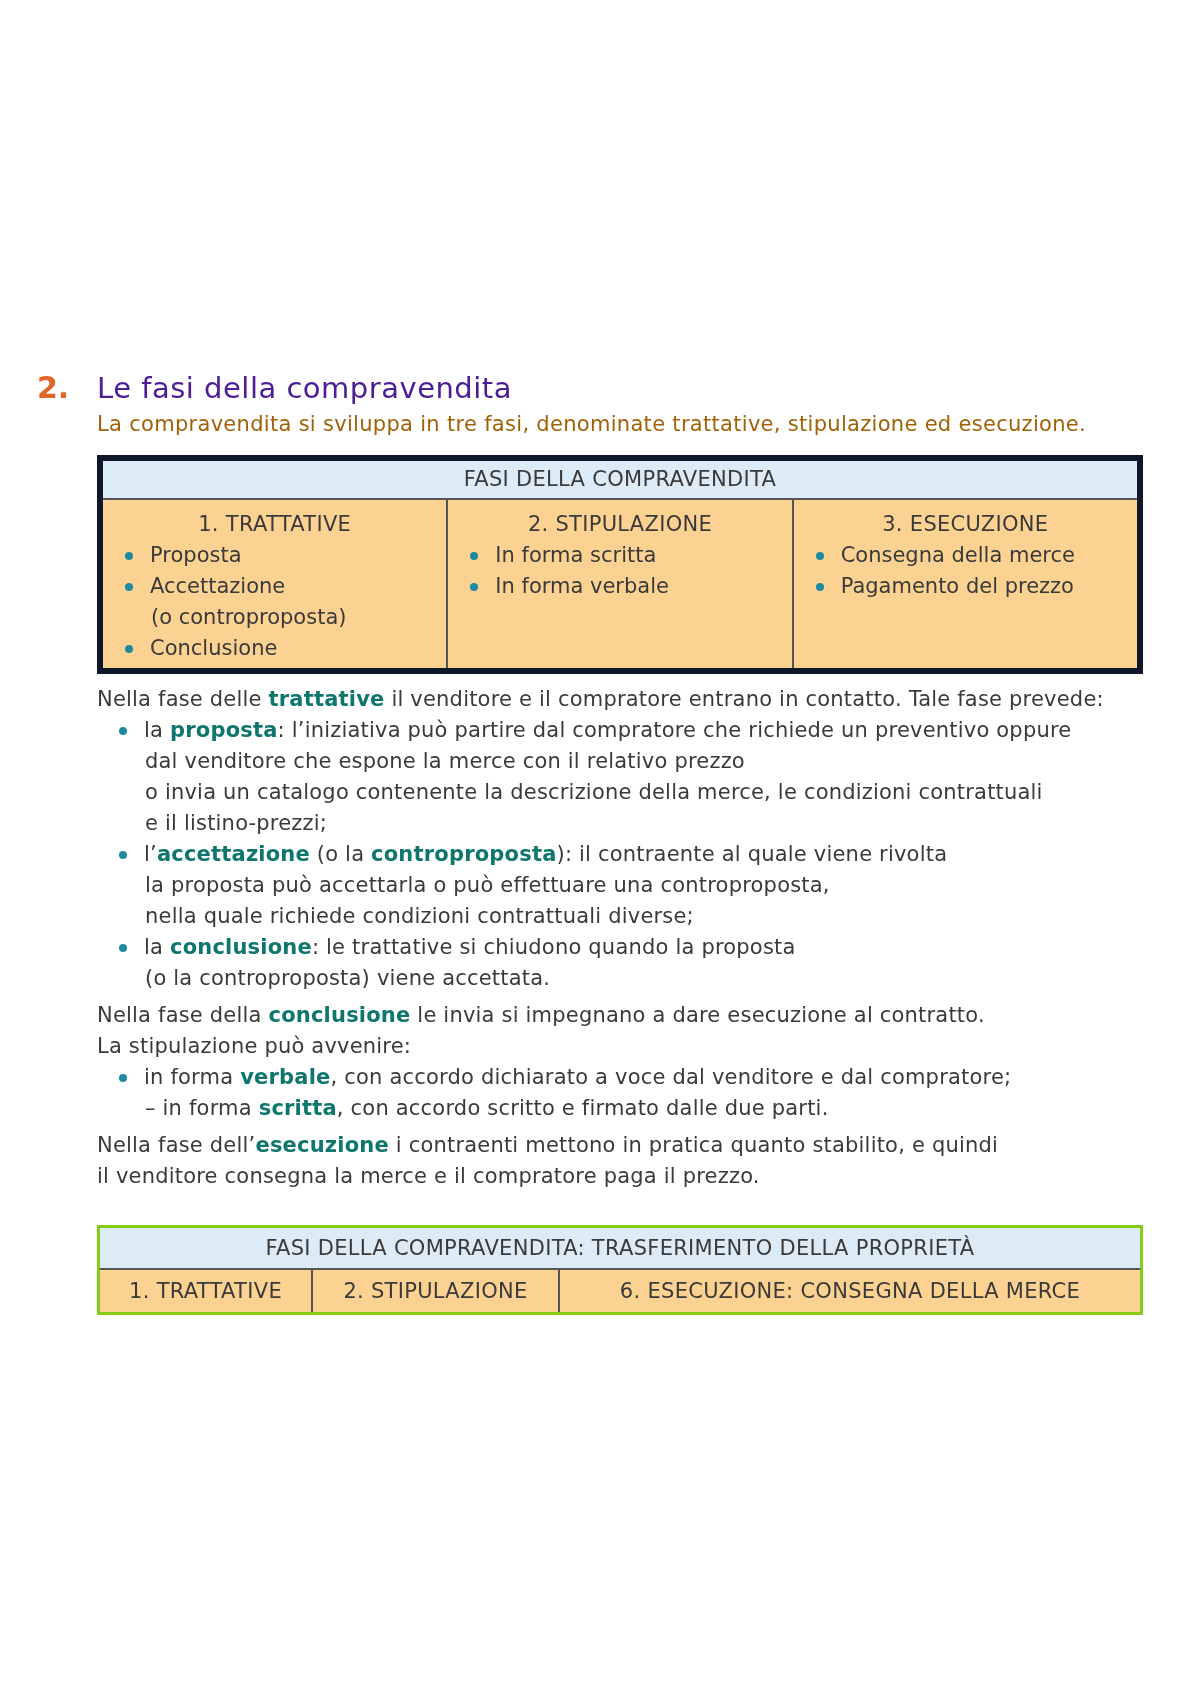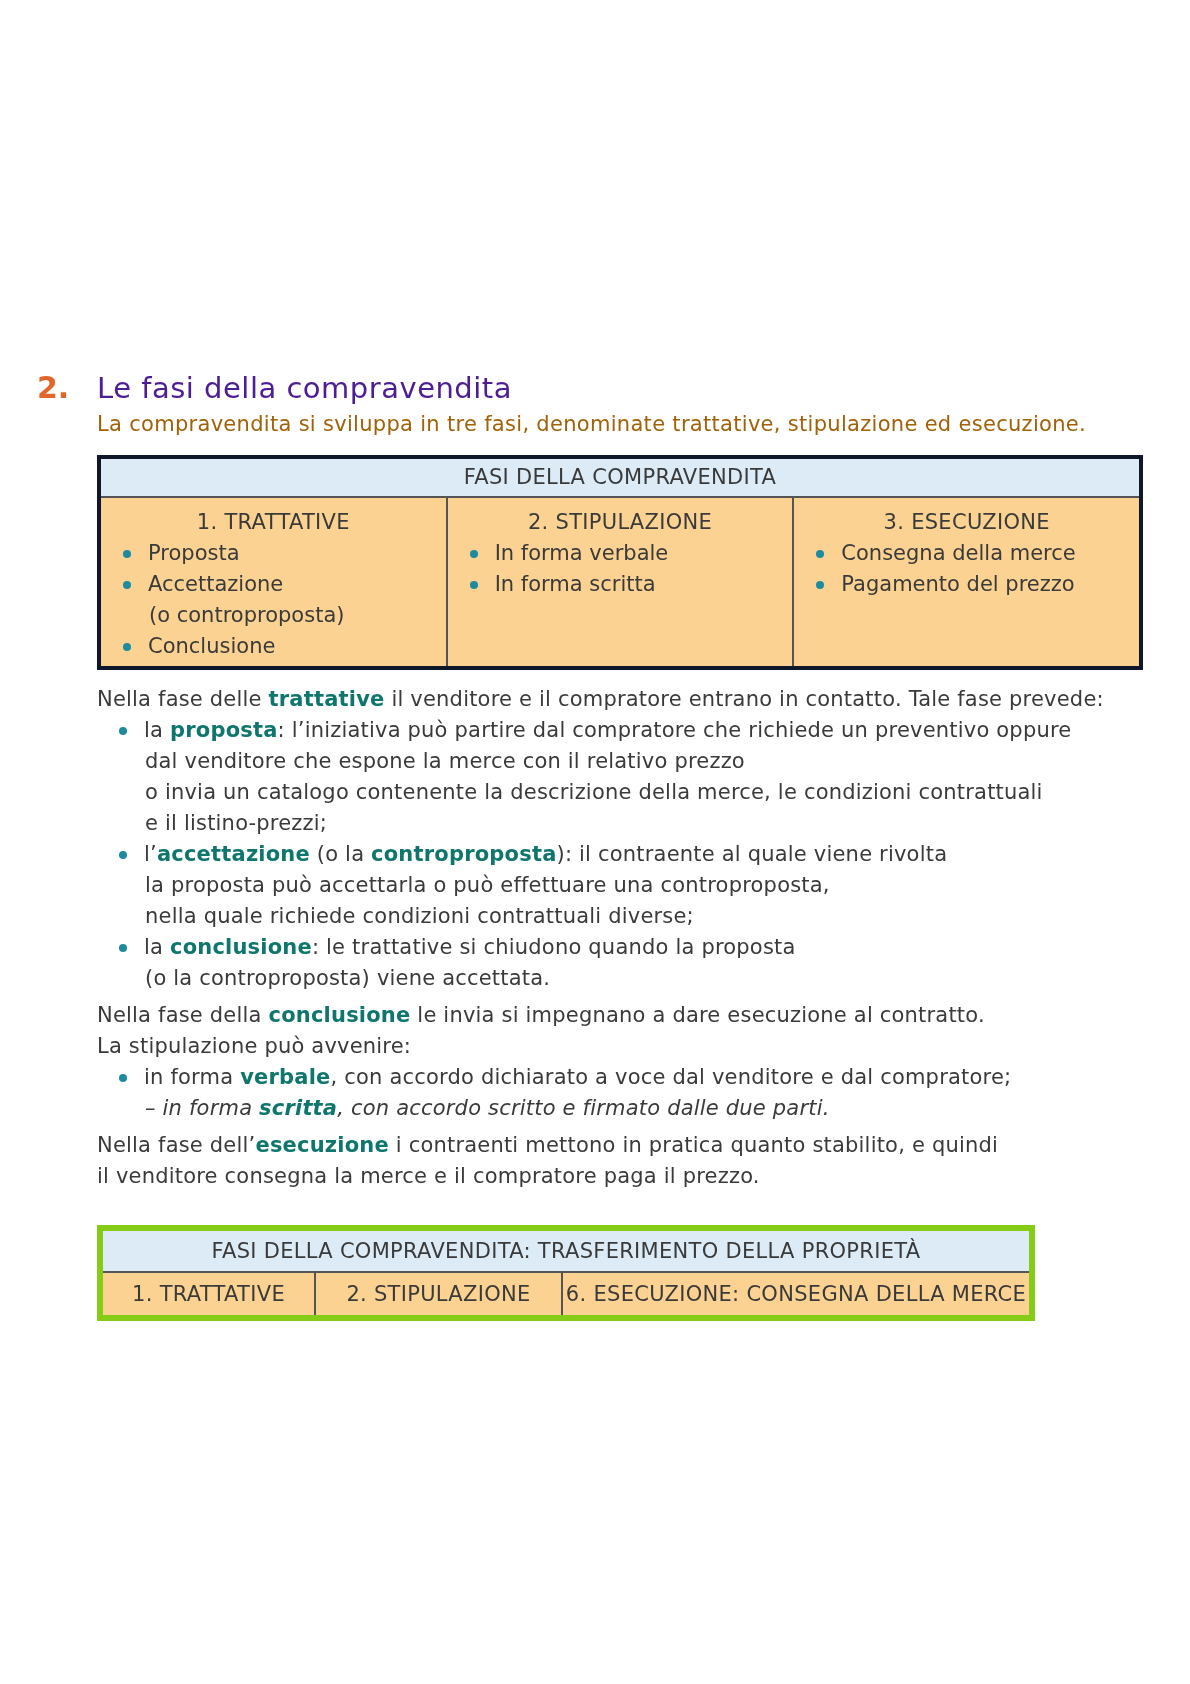--- a/index.html
+++ b/index.html
@@ -50,21 +50,21 @@
       color: #a16207;
       letter-spacing: 0.3px;
     }
 
     
     .table1 {
       position: absolute;
       left: 97px;
       top: 455px;
       width: 1046px;
-      border: 4px solid #0f172a;
+      border: 6px solid #0f172a;
       box-sizing: border-box;
     }
     .table-header {
       background: #dcebf5;
       text-align: center;
       font-size: 21px;
       color: #3a3a3a;
       height: 37px;
       line-height: 37px;
       border-bottom: 2px solid #555;
@@ -118,31 +118,31 @@
       color: #3a3a3a;
       letter-spacing: 0.2px;
     }
     .line {
       height: 31px;
       line-height: 31px;
       white-space: nowrap;
     }
     .indent1 { padding-left: 22px; display: flex; align-items: center; }
     .indent2 { padding-left: 48px; }
-    .indent-dash { padding-left: 48px; font-style: italic; }
+    .indent-dash { padding-left: 48px; }
     .body-text b { font-weight: bold; color: #0f766e; }
     .gap { height: 6px; }
 
     
     .table2 {
       position: absolute;
       left: 97px;
       top: 1225px;
-      width: 938px;
-      border: 6px solid #84cc16;
+      width: 1046px;
+      border: 3px solid #84cc16;
       box-sizing: border-box;
     }
     .table2 .table-header { height: 40px; line-height: 40px; }
     .table2-row {
       display: flex;
       background: #fbd291;
       height: 42px;
       line-height: 42px;
       font-size: 21px;
       color: #3a3a3a;
@@ -182,25 +182,25 @@
           </div>
         <div class="col-item">
             <span class="bullet"></span>
             <span>Conclusione</span>
           </div>
       </div>
       <div class="table1-col">
         <div class="col-title">2. STIPULAZIONE</div>
         <div class="col-item">
             <span class="bullet"></span>
+            <span>In forma scritta</span>
+          </div>
+        <div class="col-item">
+            <span class="bullet"></span>
             <span>In forma verbale</span>
-          </div>
-        <div class="col-item">
-            <span class="bullet"></span>
-            <span>In forma scritta</span>
           </div>
       </div>
       <div class="table1-col">
         <div class="col-title">3. ESECUZIONE</div>
         <div class="col-item">
             <span class="bullet"></span>
             <span>Consegna della merce</span>
           </div>
         <div class="col-item">
             <span class="bullet"></span>

